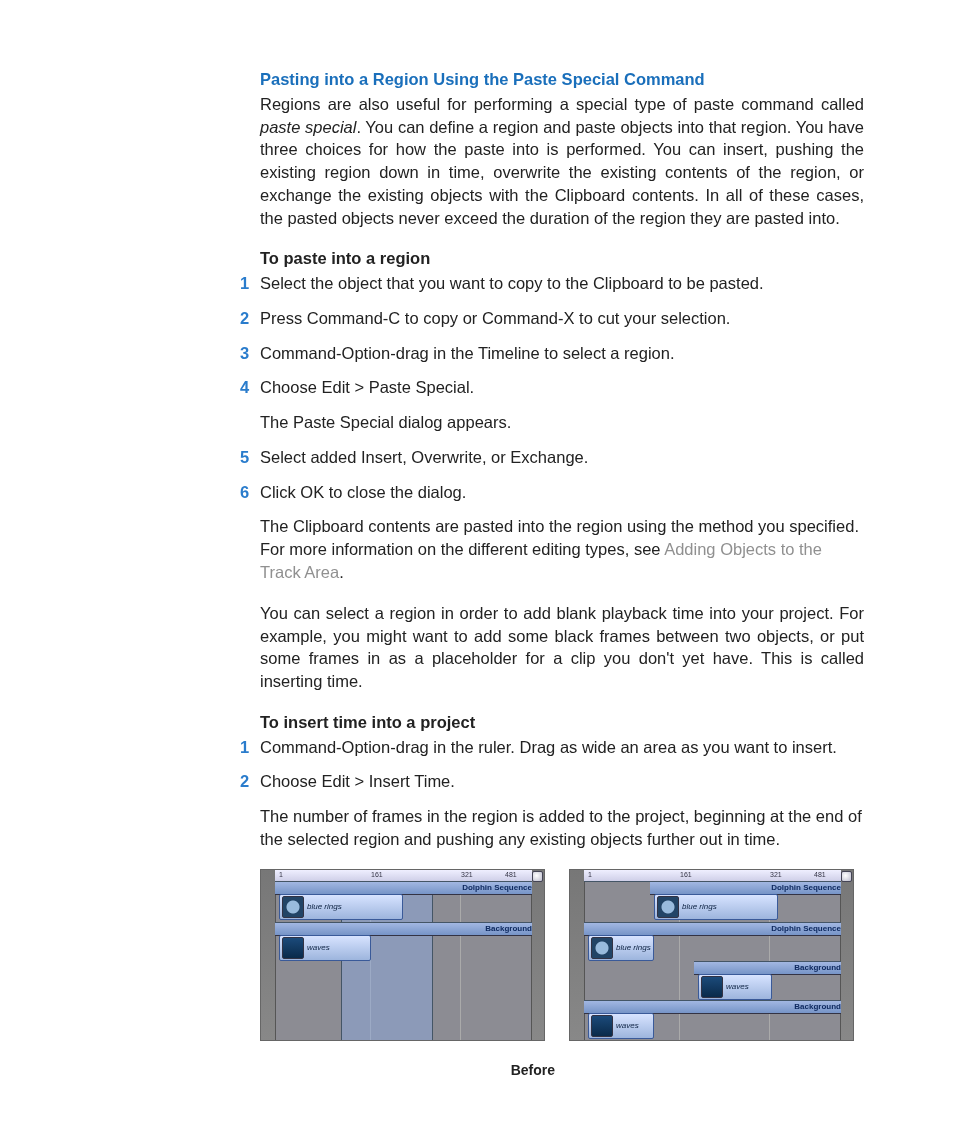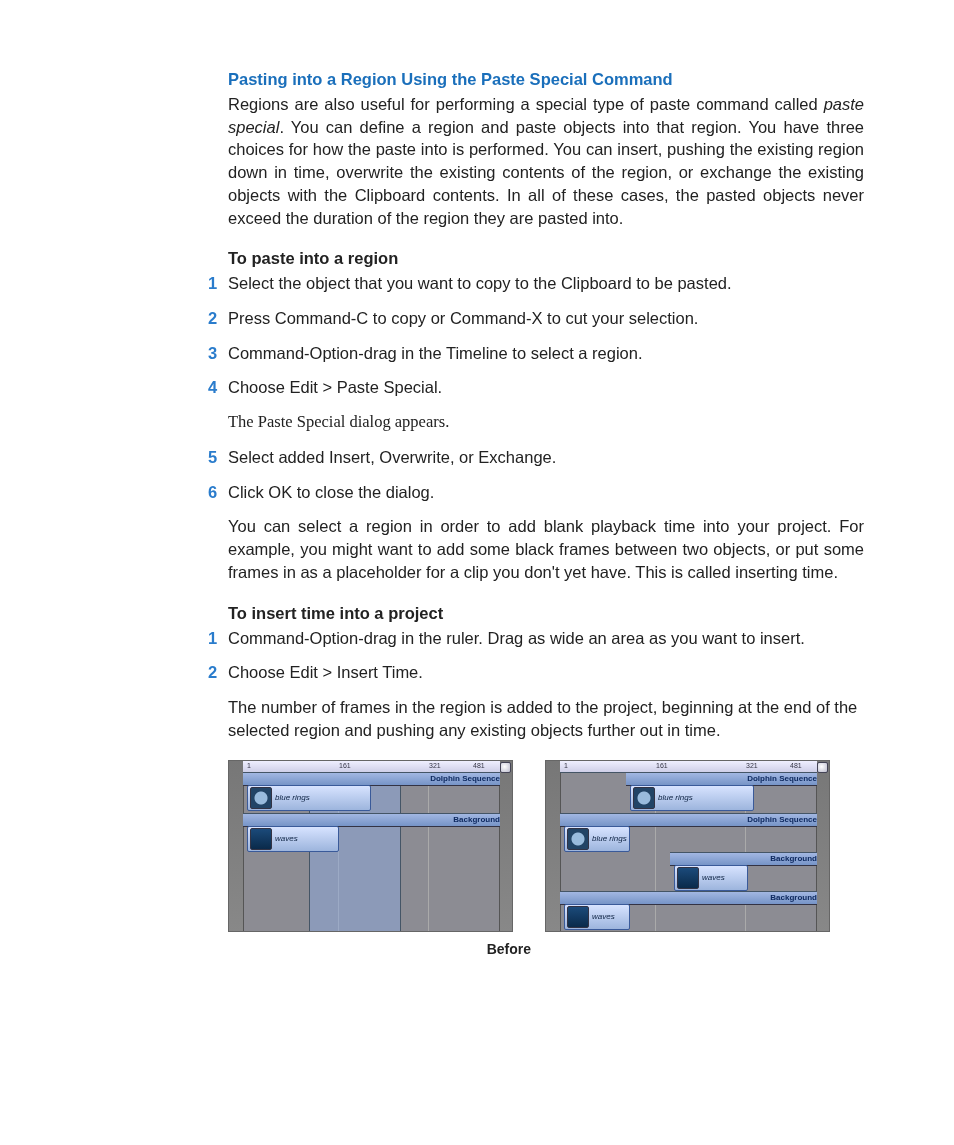--- a/index.html
+++ b/index.html
@@ -5,21 +5,21 @@
   body{
     margin:0;
     font-family:"Myriad Pro","Segoe UI","Helvetica Neue",Arial,sans-serif;
     color:#222;
     background:#fff;
     width:954px;
     font-size:16.5px;
     line-height:1.38;
   }
   .page{
-    padding:60px 90px 30px 48px;
+    padding:60px 90px 30px 80px;
     box-sizing:border-box;
   }
   .content{
     margin-left:180px;
   }
   .h-blue{
     color:#1a6fbb;
     font-weight:700;
     margin-top:8px;
     margin-bottom:2px;
@@ -109,21 +109,21 @@
   }
   .clip.wave .thumb{
     background:linear-gradient(#1b4a7a,#0a2a4a);
   }
   .sel{
     position:absolute;top:11px;bottom:0;
     background:rgba(140,170,230,0.45);
     border-left:1px solid #456;border-right:1px solid #456;
   }
   .caption{
-    margin-top:8px;font-weight:700;font-size:14px;color:#222;
+    margin-top:20px;font-weight:700;font-size:14px;color:#222;
   }
 </style>
 </head>
 <body>
 
 <div class="page">
   <div class="content">
 
     <div class="h-blue">Pasting into a Region Using the Paste Special Command</div>
     <p class="p">
@@ -142,30 +142,35 @@
         <span class="txt">Press Command-C to copy or Command-X to cut your selection.</span>
       </div>
       <div class="step">
         <span class="num">3</span>
         <span class="txt">Command-Option-drag in the Timeline to select a region.</span>
       </div>
       <div class="step">
         <span class="num">4</span>
         <span class="txt">Choose Edit &gt; Paste Special.</span>
       </div>
-      <div class="step" style="margin-bottom:12px;font-family:Liberation Serif, serif;">
+      <div class="step" style="margin-bottom:12px;">
         <span class="txt">The Paste Special dialog appears.</span>
       </div>
       <div class="step">
         <span class="num">5</span>
         <span class="txt">Select added Insert, Overwrite, or Exchange.</span>
       </div>
       <div class="step">
         <span class="num">6</span>
         <span class="txt">Click OK to close the dialog.</span>
+      </div>
+      <div class="step" style="margin-bottom:18px;">
+        <span class="txt">
+          <span>The Clipboard contents are pasted into the region using the method you specified. For more information on the different editing types, see </span><span class="link-gray">Adding Objects to the Track Area</span><span>.</span>
+        </span>
       </div>
     </div>
 
     <p class="p">You can select a region in order to add blank playback time into your project. For example, you might want to add some black frames between two objects, or put some frames in as a placeholder for a clip you don't yet have. This is called inserting time.</p>
 
     <div class="bold">To insert time into a project</div>
     <div class="steps">
       <div class="step">
         <span class="num">1</span>
         <span class="txt">Command-Option-drag in the ruler. Drag as wide an area as you want to insert.</span>

